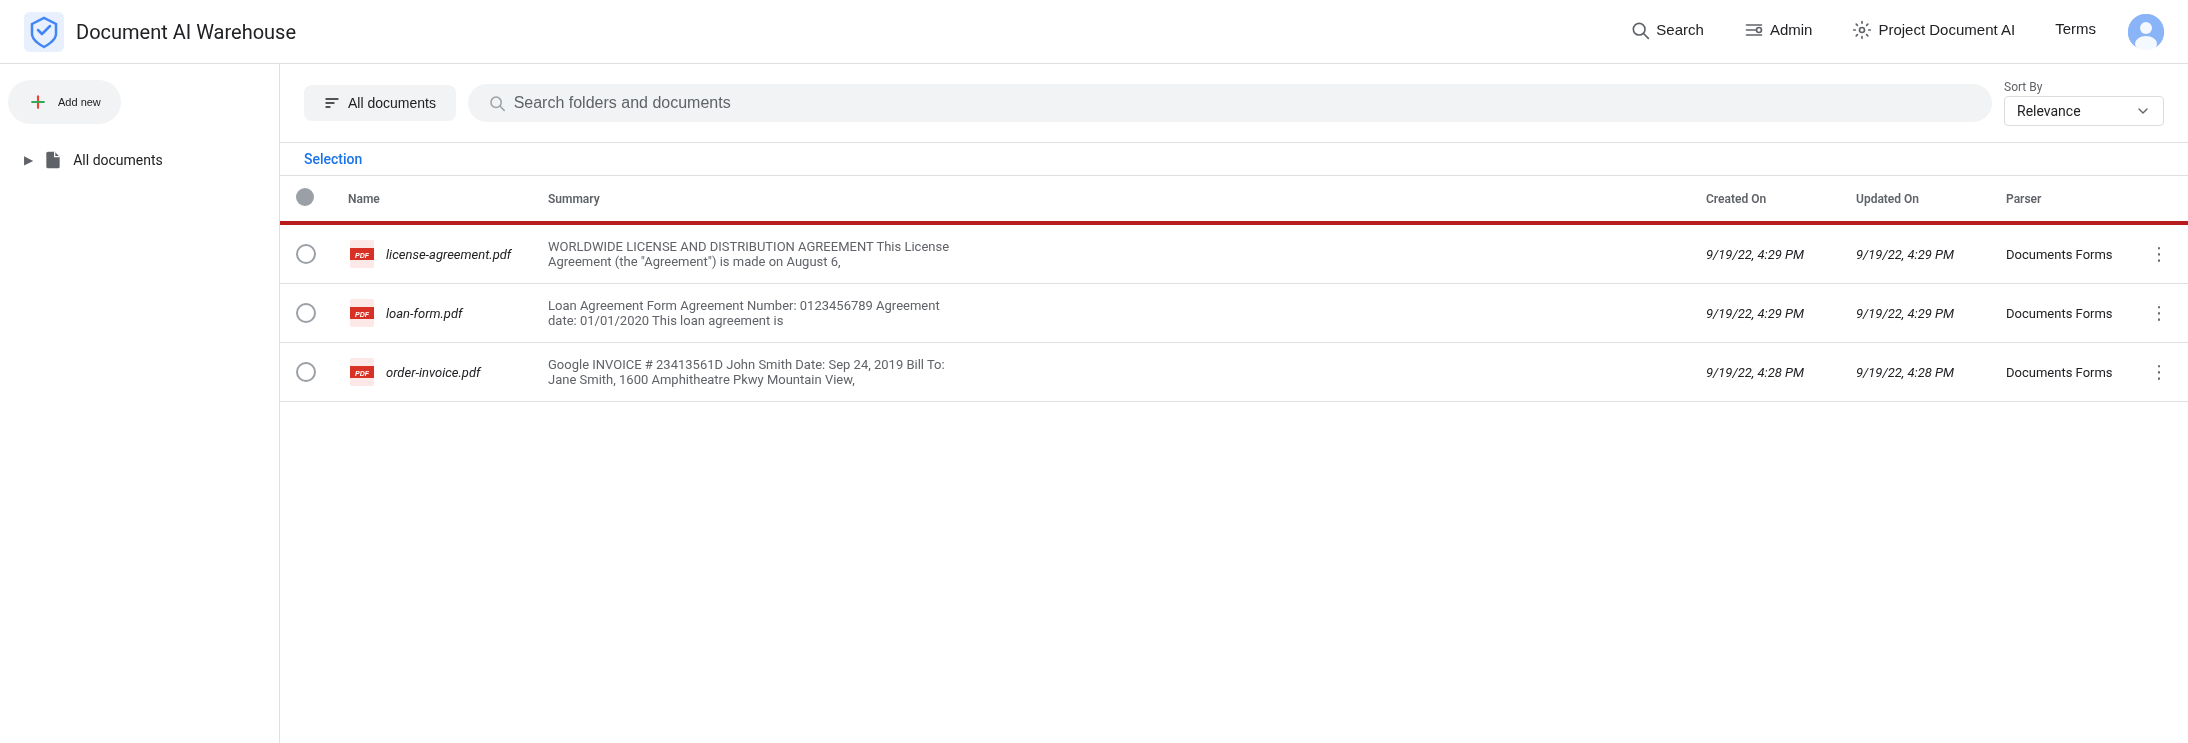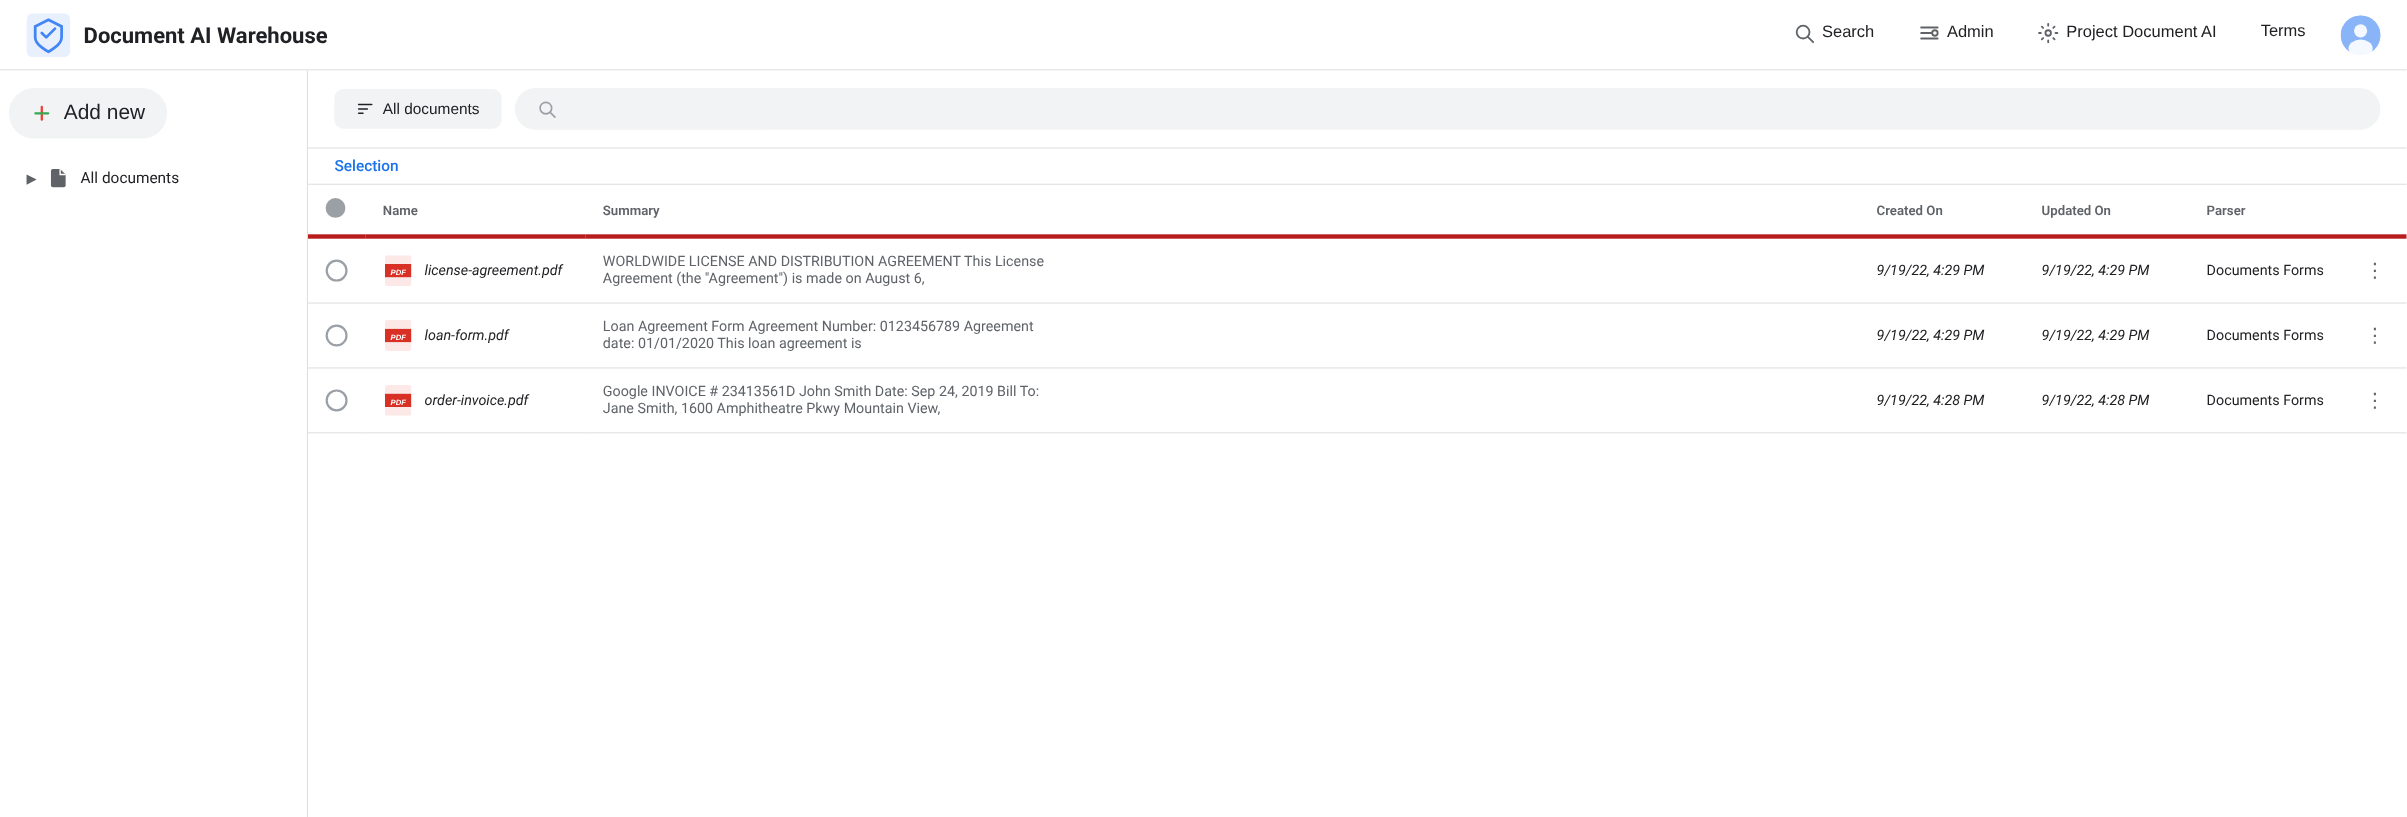--- a/index.html
+++ b/index.html
@@ -6,21 +6,21 @@
     body { font-family: 'Google Sans', Roboto, Arial, sans-serif; font-size: 14px; color: #202124; background: #fff; }
 
     
     .top-nav {
       display: flex; align-items: center; height: 64px;
       padding: 0 24px; border-bottom: 1px solid #e0e0e0;
       position: sticky; top: 0; background: #fff; z-index: 100;
     }
     .nav-logo { display: flex; align-items: center; gap: 12px; margin-right: auto; }
     .nav-logo-icon { width: 40px; height: 40px; }
-    .nav-title { font-size: 20px; font-weight: 700; color: #202124; }
+    .nav-title { font-size: 20px; font-weight: 400; color: #202124; }
     .nav-actions { display: flex; align-items: flex-start; gap: 24px; }
     .nav-action-btn {
       display: flex; align-items: center; gap: 6px;
       font-size: 15px; color: #202124; background: none; border: none;
       cursor: pointer; padding: 6px 8px; border-radius: 4px;
     }
     .avatar-placeholder {
       width: 36px; height: 36px; border-radius: 50%; background: #8ab4f8;
       display: flex; align-items: center; justify-content: center;
       font-size: 14px; font-weight: 600; color: #fff;
@@ -28,21 +28,21 @@
 
     
     .app-body { display: flex; height: calc(100vh - 64px); }
 
     
     .sidebar { width: 280px; padding: 16px 8px; border-right: 1px solid #e0e0e0; flex-shrink: 0; }
     .add-new-btn {
       display: flex; align-items: center; gap: 10px;
       padding: 12px 20px; border-radius: 24px;
       background: #f1f3f4; border: none; cursor: pointer;
-      font-size: 19px; font-weight: 500; color: #202124;
+      font-size: 11px; font-weight: 500; color: #202124;
       margin-bottom: 16px; width: auto;
     }
     .plus-icon { display: flex; align-items: center; justify-content: center; width: 20px; height: 20px; }
     .plus-icon svg { width: 20px; height: 20px; }
     .sidebar-item {
       display: flex; align-items: center; gap: 10px;
       padding: 10px 16px; border-radius: 0 24px 24px 0;
       cursor: pointer; color: #202124; font-size: 14px;
       margin-right: 8px;
     }
@@ -231,20 +231,30 @@
           <line x1="3" y1="12" x2="15" y2="12" stroke="#202124" stroke-width="2" stroke-linecap="round"></line>
           <line x1="3" y1="18" x2="9" y2="18" stroke="#202124" stroke-width="2" stroke-linecap="round"></line>
         </svg>
         <span>All documents</span>
       </button>
       <div class="search-bar">
         <svg width="18" height="18" viewBox="0 0 24 24" fill="none">
           <circle cx="11" cy="11" r="7" stroke="#9aa0a6" stroke-width="2"></circle>
           <line x1="16.5" y1="16.5" x2="22" y2="22" stroke="#9aa0a6" stroke-width="2" stroke-linecap="round"></line>
         </svg>
+        <input type="text" placeholder="Search folders and documents" style="">
+      </div>
+      <div class="sort-by-container">
+        <span class="dropdown-label">Sort By</span>
+        <div class="dropdown-select">
+          <span>Relevance</span>
+          <svg width="16" height="16" viewBox="0 0 24 24" fill="none">
+            <polyline points="6 9 12 15 18 9" stroke="#5f6368" stroke-width="2" stroke-linecap="round" stroke-linejoin="round"></polyline>
+          </svg>
+        </div>
       </div>
     </div>
 
 
     <div class="selection-bar">
       <a class="selection-link" href="#">Selection</a>
     </div>
 
     <table class="doc-table">
       <thead>

